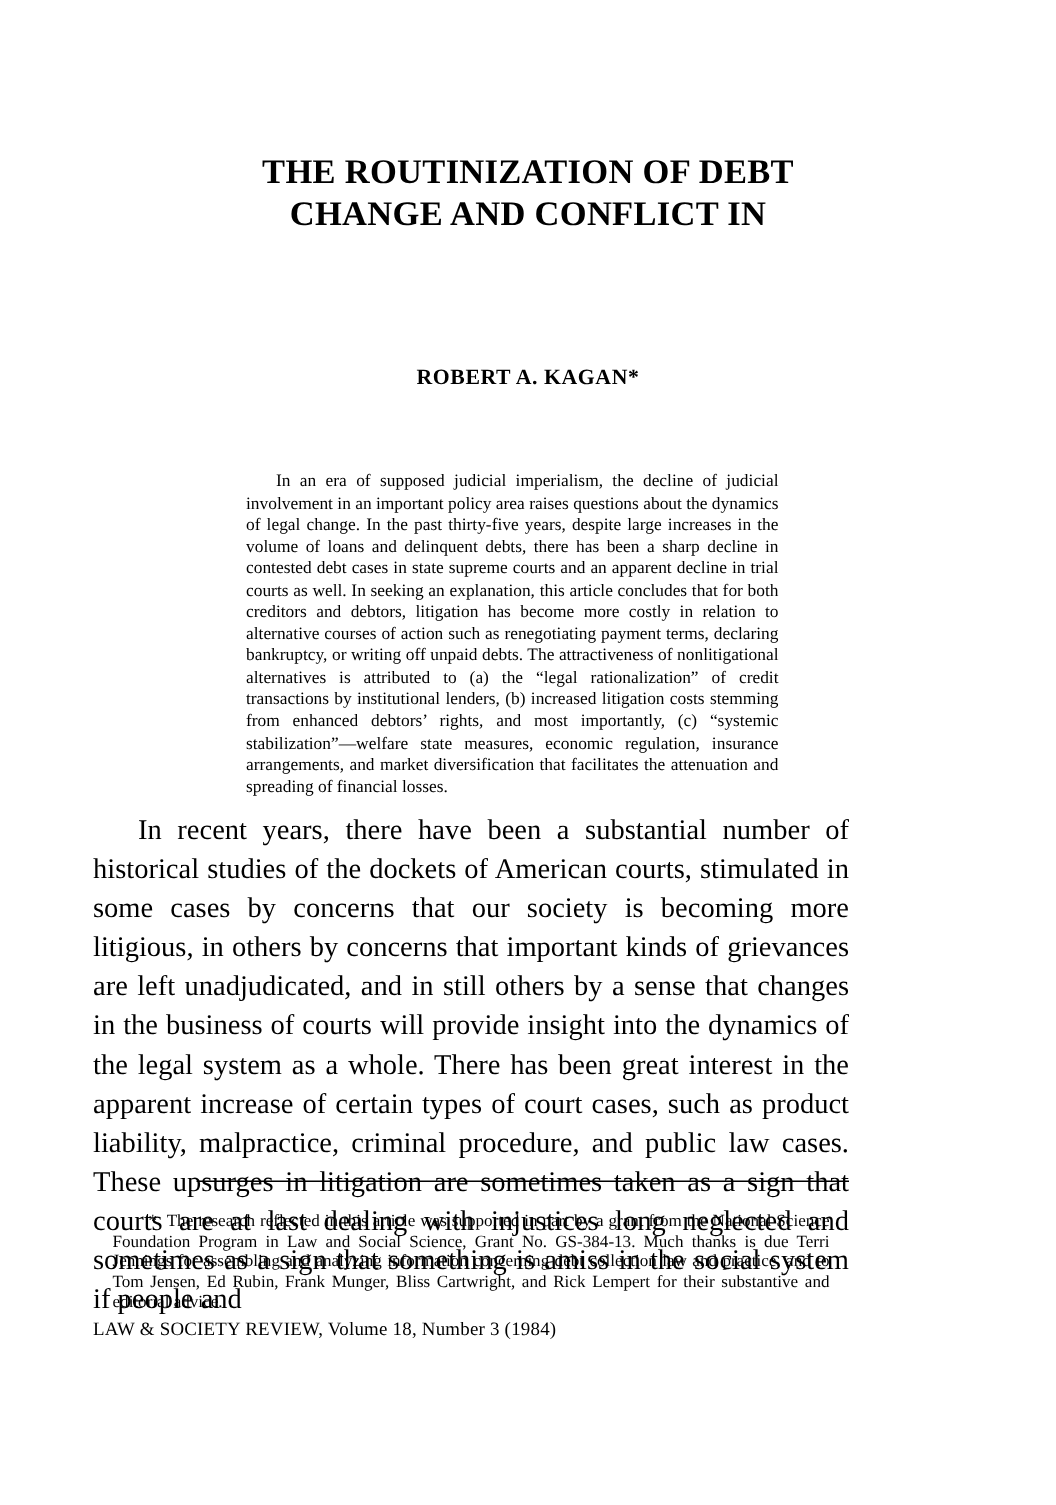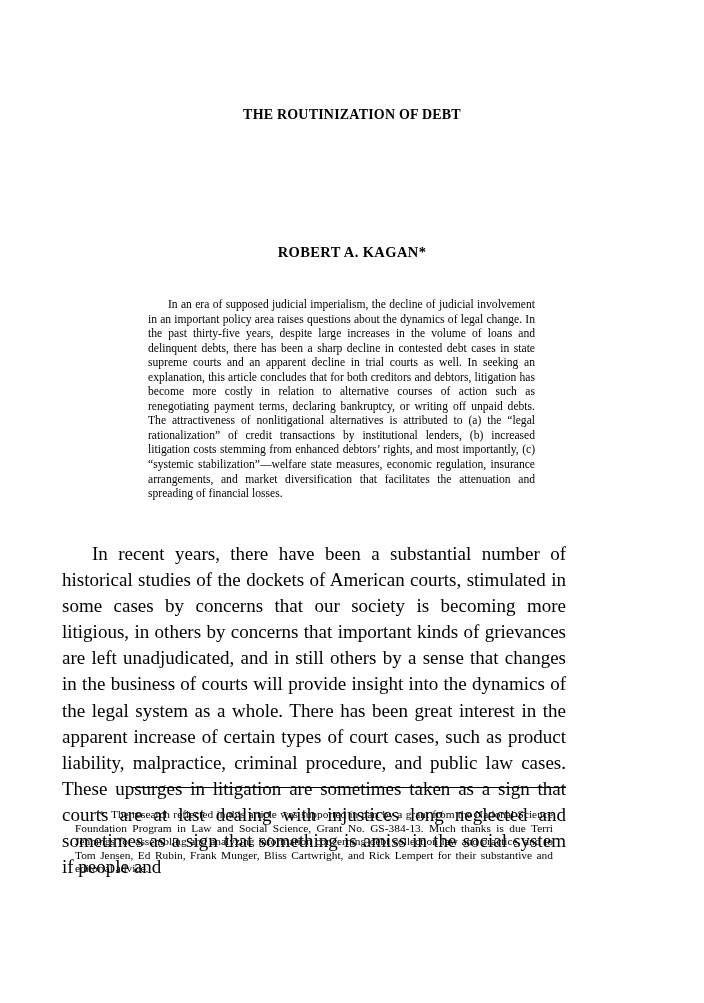--- a/index.html
+++ b/index.html
@@ -27,21 +27,21 @@
 
   
   .title-block {
     position: absolute;
     left: 92px;
     top: 101px;
     width: 520px;
     text-align: center;
   }
   .title-line {
-    font-size: 14px;
+    font-size: 23px;
     font-weight: bold;
     line-height: 28.2px;
     letter-spacing: 0.2px;
     white-space: nowrap;
   }
 
   
   .author-block {
     position: absolute;
     left: 92px;
@@ -60,21 +60,21 @@
     position: absolute;
     left: 148px;
     top: 298px;
     width: 387px;
     font-size: 11.6px;
     line-height: 14.55px;
     text-align: justify;
     text-justify: inter-word;
   }
   .abstract p {
-    margin: 0;
+    margin: 16px;
     text-indent: 20px;
   }
 
   
   .body-text {
     position: absolute;
     left: 62px;
     top: 541px;
     width: 504px;
     font-size: 19px;
@@ -125,34 +125,36 @@
     letter-spacing: 0.15px;
   }
 </style>
 </head>
 <body>
 
 <div class="page">
 
   <div class="title-block">
     <div class="title-line">THE ROUTINIZATION OF DEBT</div>
+    <div class="title-line">CHANGE AND CONFLICT IN</div>
   </div>
 
   <div class="author-block">
     <span class="author-name">ROBERT A. KAGAN*</span>
   </div>
 
   <div class="abstract">
     <p>In an era of supposed judicial imperialism, the decline of judicial involvement in an important policy area raises questions about the dynamics of legal change. In the past thirty-five years, despite large increases in the volume of loans and delinquent debts, there has been a sharp decline in contested debt cases in state supreme courts and an apparent decline in trial courts as well. In seeking an explanation, this article concludes that for both creditors and debtors, litigation has become more costly in relation to alternative courses of action such as renegotiating payment terms, declaring bankruptcy, or writing off unpaid debts. The attractiveness of nonlitigational alternatives is attributed to (a) the “legal rationalization” of credit transactions by institutional lenders, (b) increased litigation costs stemming from enhanced debtors’ rights, and most importantly, (c) “systemic stabilization”—welfare state measures, economic regulation, insurance arrangements, and market diversification that facilitates the attenuation and spreading of financial losses.</p>
   </div>
 
   <div class="body-text">
     <p>In recent years, there have been a substantial number of historical studies of the dockets of American courts, stimulated in some cases by concerns that our society is becoming more litigious, in others by concerns that important kinds of grievances are left unadjudicated, and in still others by a sense that changes in the business of courts will provide insight into the dynamics of the legal system as a whole. There has been great interest in the apparent increase of certain types of court cases, such as product liability, malpractice, criminal procedure, and public law cases. These upsurges in litigation are sometimes taken as a sign that courts are at last dealing with injustices long neglected and sometimes as a sign that something is amiss in the social system if people and</p>
   </div>
 
   <div class="footnote-rule"></div>
 
   <div class="footnote">
     <p><span class="fn-marker">*</span>&nbsp; <span>The research reflected in this article was supported in part by a grant from the National Science Foundation Program in Law and Social Science, Grant No. GS-384-13. Much thanks is due Terri Jennings for assembling and analyzing information concerning debt collection law and practice, and to Tom Jensen, Ed Rubin, Frank Munger, Bliss Cartwright, and Rick Lempert for their substantive and editorial advice.</span></p>
   </div>
 
+  <div class="journal-line">LAW &amp; SOCIETY REVIEW, Volume 18, Number 3 (1984)</div>
 
 </div>
 
 </body></html>

